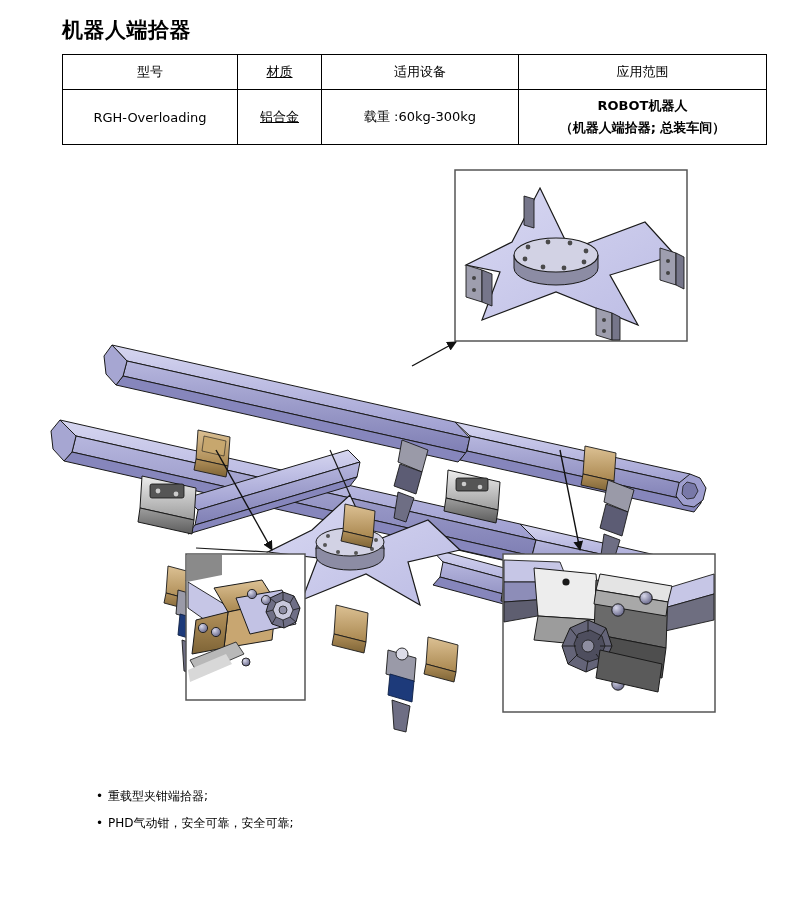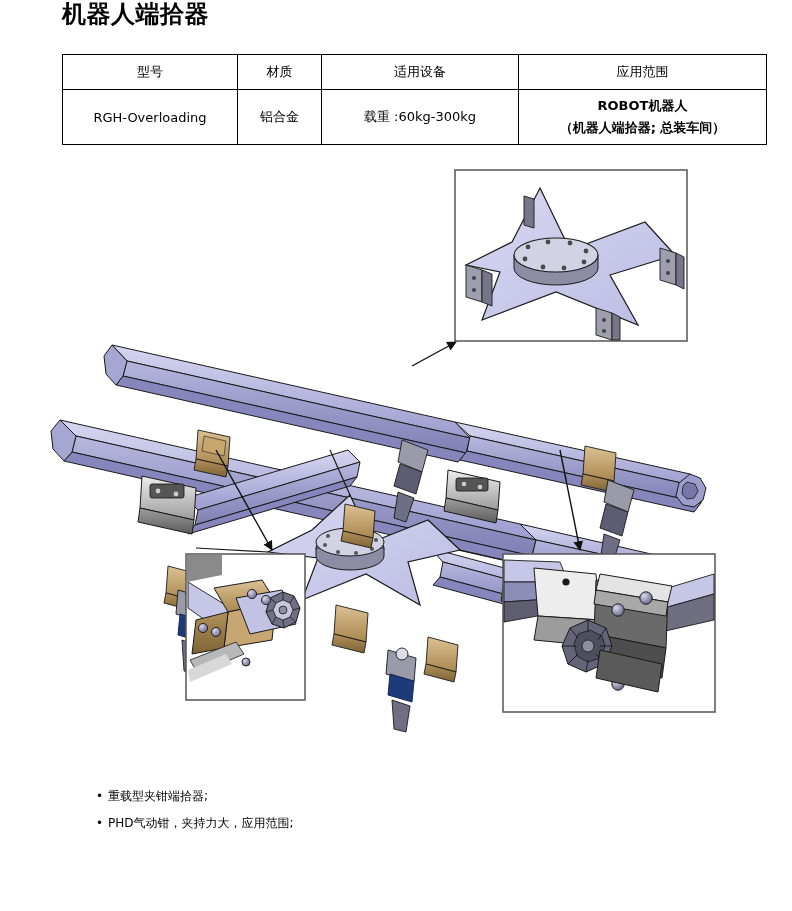--- a/index.html
+++ b/index.html
@@ -13,23 +13,23 @@
     position: relative;
     font-family: "Liberation Sans", "DejaVu Sans", sans-serif;
     color: #000000;
     overflow: hidden;
   }
 
   
   .page-title {
     position: absolute;
     left: 62px;
-    top: 0;
+    top: 16px;
     font-family: "DejaVu Sans", "Liberation Sans", sans-serif;
-    font-size: 24px;
+    font-size: 21px;
     font-weight: bold;
     letter-spacing: 0.5px;
     line-height: 28px;
     white-space: nowrap;
   }
 
   
   .spec-table {
     position: absolute;
     left: 62px;
@@ -42,21 +42,21 @@
     border: 1px solid #000;
     text-align: center;
     vertical-align: middle;
     font-size: 13px;
     font-family: "DejaVu Sans", "Liberation Sans", sans-serif;
     padding: 0 4px;
   }
   .spec-table tr.head td { height: 34px; }
   .spec-table tr.body td { height: 54px; }
   .c1 { width: 166px; }
-  .c2 { width: 75px; }
+  .c2 { width: 75px; text-decoration: underline; }
   .c3 { width: 188px; }
   .c4 { width: 239px; }
   .cell-ml { line-height: 22px; font-weight: bold; }
   .cell-ml span { display: block; }
 
   
   .figure-area {
     position: absolute;
     left: 0;
     top: 150px;
@@ -466,15 +466,15 @@
     <line x1="560" y1="300" x2="580" y2="400" marker-end="url(#arrHead)"></line>
   </g>
 </svg>
 </div>
 
 <div class="bullets">
   <div class="bullet-row">
     <span class="dot">•</span><span>重载型夹钳端拾器;</span>
   </div>
   <div class="bullet-row">
-    <span class="dot">•</span><span>PHD气动钳，夹持力大，应用范围;</span>
+    <span class="dot">•</span><span>PHD气动钳，安全可靠，安全可靠;</span>
   </div>
 </div>
 
 </body></html>

